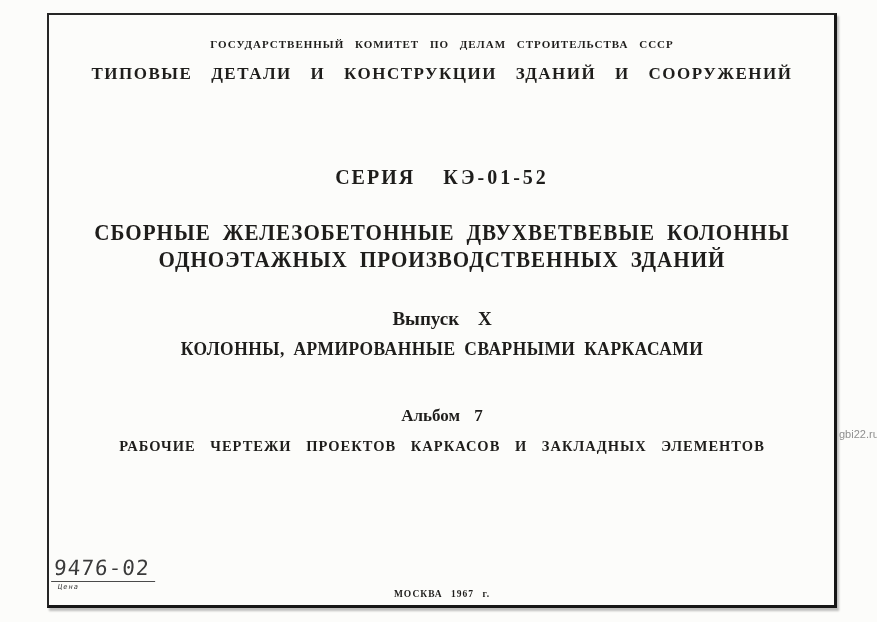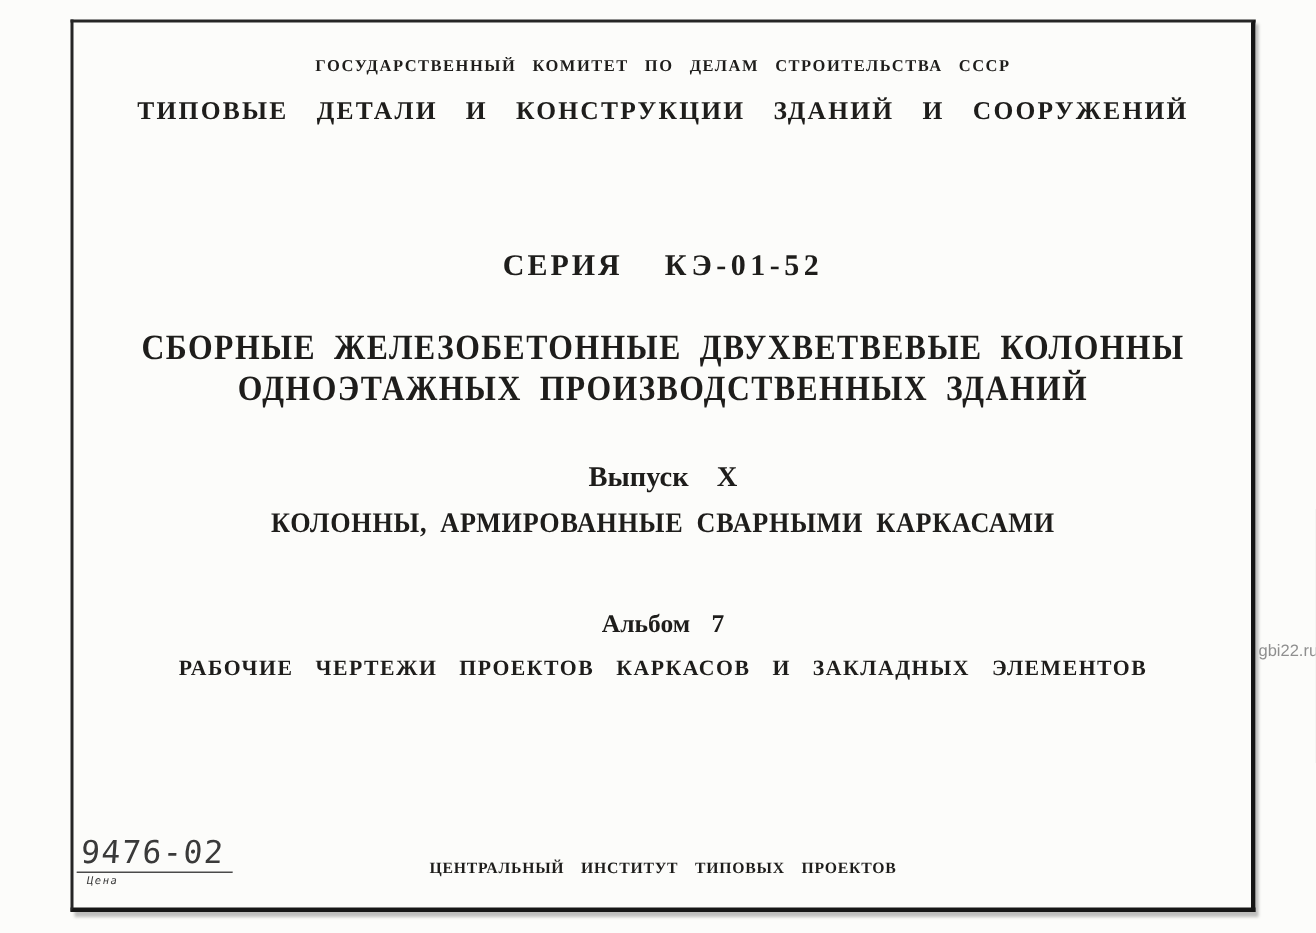--- a/index.html
+++ b/index.html
@@ -159,18 +159,18 @@
 
   <div class="line album">Альбом  7</div>
 
   <div class="line album-title">РАБОЧИЕ  ЧЕРТЕЖИ  ПРОЕКТОВ  КАРКАСОВ  И  ЗАКЛАДНЫХ  ЭЛЕМЕНТОВ</div>
 
   <div class="stamp">
     <span class="number">9476-02</span>
     <div class="price-label">Цена</div>
   </div>
 
-  <div class="line publisher">ЦЕНТРАЛЬНЫЙ  ИНСТИТУТ  ТИПОВЫХ  ПРОЕКТОВ</div>
 
+  <div class="line city-year">МОСКВА  1967 г.</div>
 
   <div class="watermark">gbi22.ru</div>
 
 </div>
 
 </body></html>

